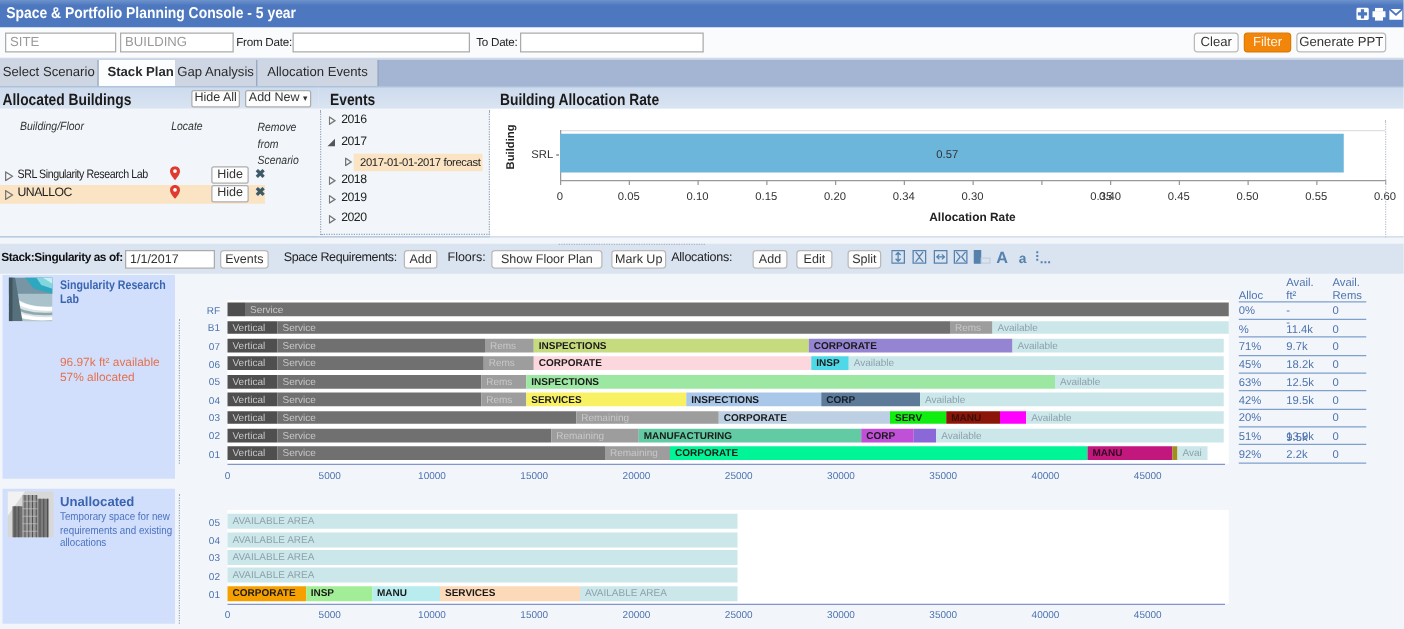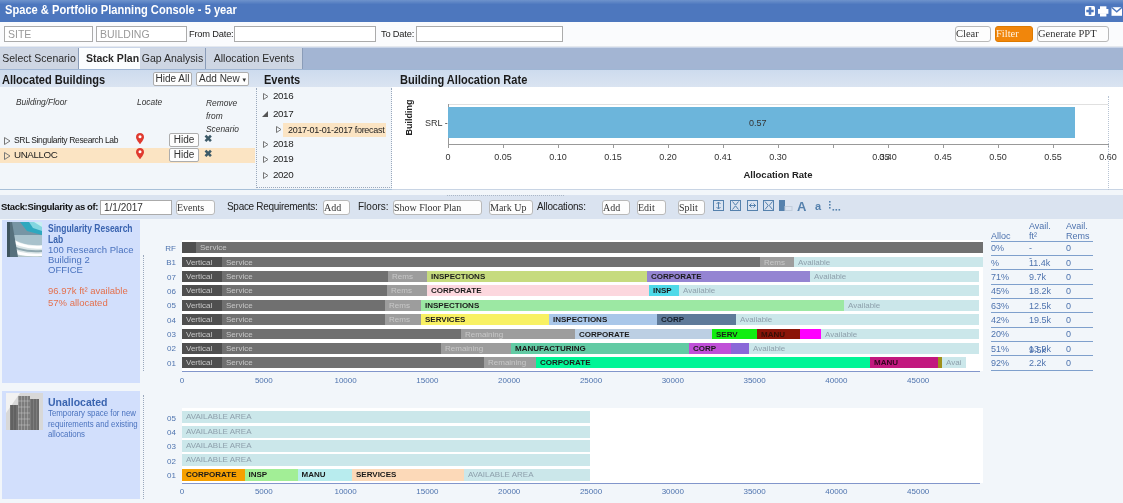--- a/index.html
+++ b/index.html
@@ -6,21 +6,21 @@
 html,body { width:1123px; height:503px; }
 body { font-family:"Liberation Sans",sans-serif; position:relative; overflow:hidden; background:#F2F6FA; }
 .abs { position:absolute; }
 
 #titlebar { left:0; top:0; width:1123px; height:22px; background:linear-gradient(#6E93CC,#4D77BE 20%,#4D77BE); }
 #titlebar .t { left:5px; top:3px; color:#FFFFFF; font-weight:bold; font-size:12.5px; transform:scaleX(0.89); transform-origin:0 50%; }
 
 #filterrow { left:0; top:22px; width:1123px; height:25px; background:#FAFBFD; border-bottom:1px solid #E4E8EE; }
 .finput { position:absolute; top:4px; height:16px; background:#FFFFFF; border:1px solid #ABABAB; font-size:10.5px; color:#999; line-height:14px; padding-left:3px; }
 .flabel { position:absolute; top:7px; font-size:9.3px; letter-spacing:-0.2px; color:#222; white-space:nowrap; }
-.btn { position:absolute; background:#FDFDFD; border:1px solid #B9B9B9; border-radius:3px; font-size:10.5px; color:#333; white-space:nowrap;font-family:Liberation Serif, serif; }
+.btn { position:absolute; background:#FDFDFD; border:1px solid #B9B9B9; border-radius:3px; font-size:10.5px; color:#333; text-align:center; white-space:nowrap; }
 
 #tabrow { left:0; top:47px; width:1123px; height:22px; background:#A3B5D3; border-top:1px solid #C8D4E8; }
 .tab { position:absolute; top:0; height:21px; background:#CED6E3; border-right:1px solid #8A9CB8; color:#2A2A2A; font-size:10.5px; text-align:center; line-height:22px; white-space:nowrap; }
 .tab.active { background:#FBFDFE; font-weight:bold; }
 .tab { line-height:21px; }
 
 .phead { position:absolute; top:69px; height:18px; background:linear-gradient(#CDDBEE,#DAE4F1); border-top:1px solid #9FB6D4; }
 .phead .ht { position:absolute; left:2px; top:2px; font-size:13px; font-weight:bold; color:#1A1A1A; transform:scaleX(0.85); transform-origin:0 50%; white-space:nowrap; }
 .sbtn { position:absolute; background:#FDFDFD; border:1px solid #ADADAD; border-radius:2px; font-size:10px; color:#333; text-align:center; white-space:nowrap; }
 
@@ -100,21 +100,21 @@
         <path d="M0.5 0.5 L0.5 7.5 L6 4z" fill="none" stroke="#777" stroke-width="1"></path>
       </svg>
     <div class="trow" style="left:14px;top:1px;transform:scaleX(0.87);transform-origin:0 0">SRL Singularity Research Lab</div>
     <svg class="abs" style="left:136px;top:0px" width="8" height="11" viewBox="0 0 8 11">
         <path d="M4 0C1.8 0 0 1.7 0 3.9 0 6.8 4 11 4 11s4-4.2 4-7.1C8 1.7 6.2 0 4 0z" fill="#E03A2F"></path>
         <circle cx="4" cy="3.8" r="1.5" fill="#FFFFFF"></circle>
       </svg>
     <div class="sbtn" style="left:169px;top:0px;width:30px;height:14px;line-height:12px">Hide</div>
     <div class="abs" style="left:204px;top:0px;font-size:10px;font-weight:bold;color:#3D5A68">✖</div>
   </div>
-  <div class="abs" style="left:0;top:61px;width:255px;height:15px;background:#FBE4C3">
+  <div class="abs" style="left:0;top:61px;width:212px;height:15px;background:#FBE4C3">
     <svg class="abs" style="left:4px;top:4px" width="7" height="8" viewBox="0 0 7 8">
         <path d="M0.5 0.5 L0.5 7.5 L6 4z" fill="none" stroke="#777" stroke-width="1"></path>
       </svg>
     <div class="trow" style="left:14px;top:1px">UNALLOC</div>
     <svg class="abs" style="left:136px;top:0px" width="8" height="11" viewBox="0 0 8 11">
         <path d="M4 0C1.8 0 0 1.7 0 3.9 0 6.8 4 11 4 11s4-4.2 4-7.1C8 1.7 6.2 0 4 0z" fill="#E03A2F"></path>
         <circle cx="4" cy="3.8" r="1.5" fill="#FFFFFF"></circle>
       </svg>
     <div class="sbtn" style="left:169px;top:0px;width:30px;height:14px;line-height:12px">Hide</div>
     <div class="abs" style="left:204px;top:0px;font-size:10px;font-weight:bold;color:#3D5A68">✖</div>
@@ -163,21 +163,21 @@
 <div class="axlab" style="left:448px;top:152px;font-size:9px;color:#333">0</div>
 <div class="abs" style="left:503px;top:144px;width:1px;height:4px;background:#999"></div>
 <div class="axlab" style="left:503px;top:152px;font-size:9px;color:#333">0.05</div>
 <div class="abs" style="left:558px;top:144px;width:1px;height:4px;background:#999"></div>
 <div class="axlab" style="left:558px;top:152px;font-size:9px;color:#333">0.10</div>
 <div class="abs" style="left:613px;top:144px;width:1px;height:4px;background:#999"></div>
 <div class="axlab" style="left:613px;top:152px;font-size:9px;color:#333">0.15</div>
 <div class="abs" style="left:668px;top:144px;width:1px;height:4px;background:#999"></div>
 <div class="axlab" style="left:668px;top:152px;font-size:9px;color:#333">0.20</div>
 <div class="abs" style="left:723px;top:144px;width:1px;height:4px;background:#999"></div>
-<div class="axlab" style="left:723px;top:152px;font-size:9px;color:#333">0.41</div>
+<div class="axlab" style="left:723px;top:152px;font-size:9px;color:#333">0.34</div>
 <div class="abs" style="left:778px;top:144px;width:1px;height:4px;background:#999"></div>
 <div class="axlab" style="left:778px;top:152px;font-size:9px;color:#333">0.30</div>
 <div class="abs" style="left:833px;top:144px;width:1px;height:4px;background:#999"></div>
 <div class="axlab" style="left:881px;top:152px;font-size:9px;color:#333">0.35</div>
 <div class="abs" style="left:888px;top:144px;width:1px;height:4px;background:#999"></div>
 <div class="axlab" style="left:888px;top:152px;font-size:9px;color:#333">0.40</div>
 <div class="abs" style="left:943px;top:144px;width:1px;height:4px;background:#999"></div>
 <div class="axlab" style="left:943px;top:152px;font-size:9px;color:#333">0.45</div>
 <div class="abs" style="left:998px;top:144px;width:1px;height:4px;background:#999"></div>
 <div class="axlab" style="left:998px;top:152px;font-size:9px;color:#333">0.50</div>
@@ -238,21 +238,20 @@
     <path d="M27 0h8v5z" fill="#C8EEF2"></path>
     <path d="M0 35V12c9 9 21 12 35 11v12z" fill="#D9E4E6"></path>
     <path d="M0 15c9 8 21 11 35 10" stroke="#FFFFFF" stroke-width="3" fill="none"></path>
     <path d="M0 21c9 7 21 9 35 8" stroke="#8FA8B0" stroke-width="2" fill="none"></path>
     <path d="M0 26c10 6 22 8 35 7" stroke="#FFFFFF" stroke-width="3" fill="none"></path>
     <path d="M0 31c10 4 22 5 35 4" stroke="#B4C6CA" stroke-width="2" fill="none"></path>
     <path d="M0 0h5l6 35H0z" fill="#56707C"></path>
     <path d="M0 0h3v35H0z" fill="#3E545E"></path>
   </svg>
   <div class="abs" style="left:46px;top:4px;width:101px;font-size:10px;font-weight:bold;color:#3A64B0;line-height:10.5px;transform:scaleX(0.85);transform-origin:0 0">Singularity Research Lab</div>
-  <div class="abs" style="left:46px;top:25px;font-size:9.5px;color:#4A72BE;line-height:9.8px">100 Research Place<br>Building 2<br>OFFICE</div>
   <div class="abs" style="left:46px;top:65px;font-size:9.5px;color:#E4714E;line-height:11.8px">96.97k ft² available<br>57% allocated</div>
 </div>
 <div class="abs" style="left:2px;top:391px;width:138px;height:108px;background:#D2DFFC">
   <svg class="abs" style="left:4px;top:2px" width="37" height="37" viewBox="0 0 37 37">
     <rect width="37" height="37" fill="#D8D8D8"></rect>
     <path d="M0 0h14L0 20z" fill="#F2F2F2"></path>
     <g>
       <path d="M12 3h12v34H12z" fill="#9A9A9A"></path>
       <path d="M24 6h9v31h-9z" fill="#7C7C7C"></path>
       <path d="M4 12h8v25H4z" fill="#6F6F6F"></path>

